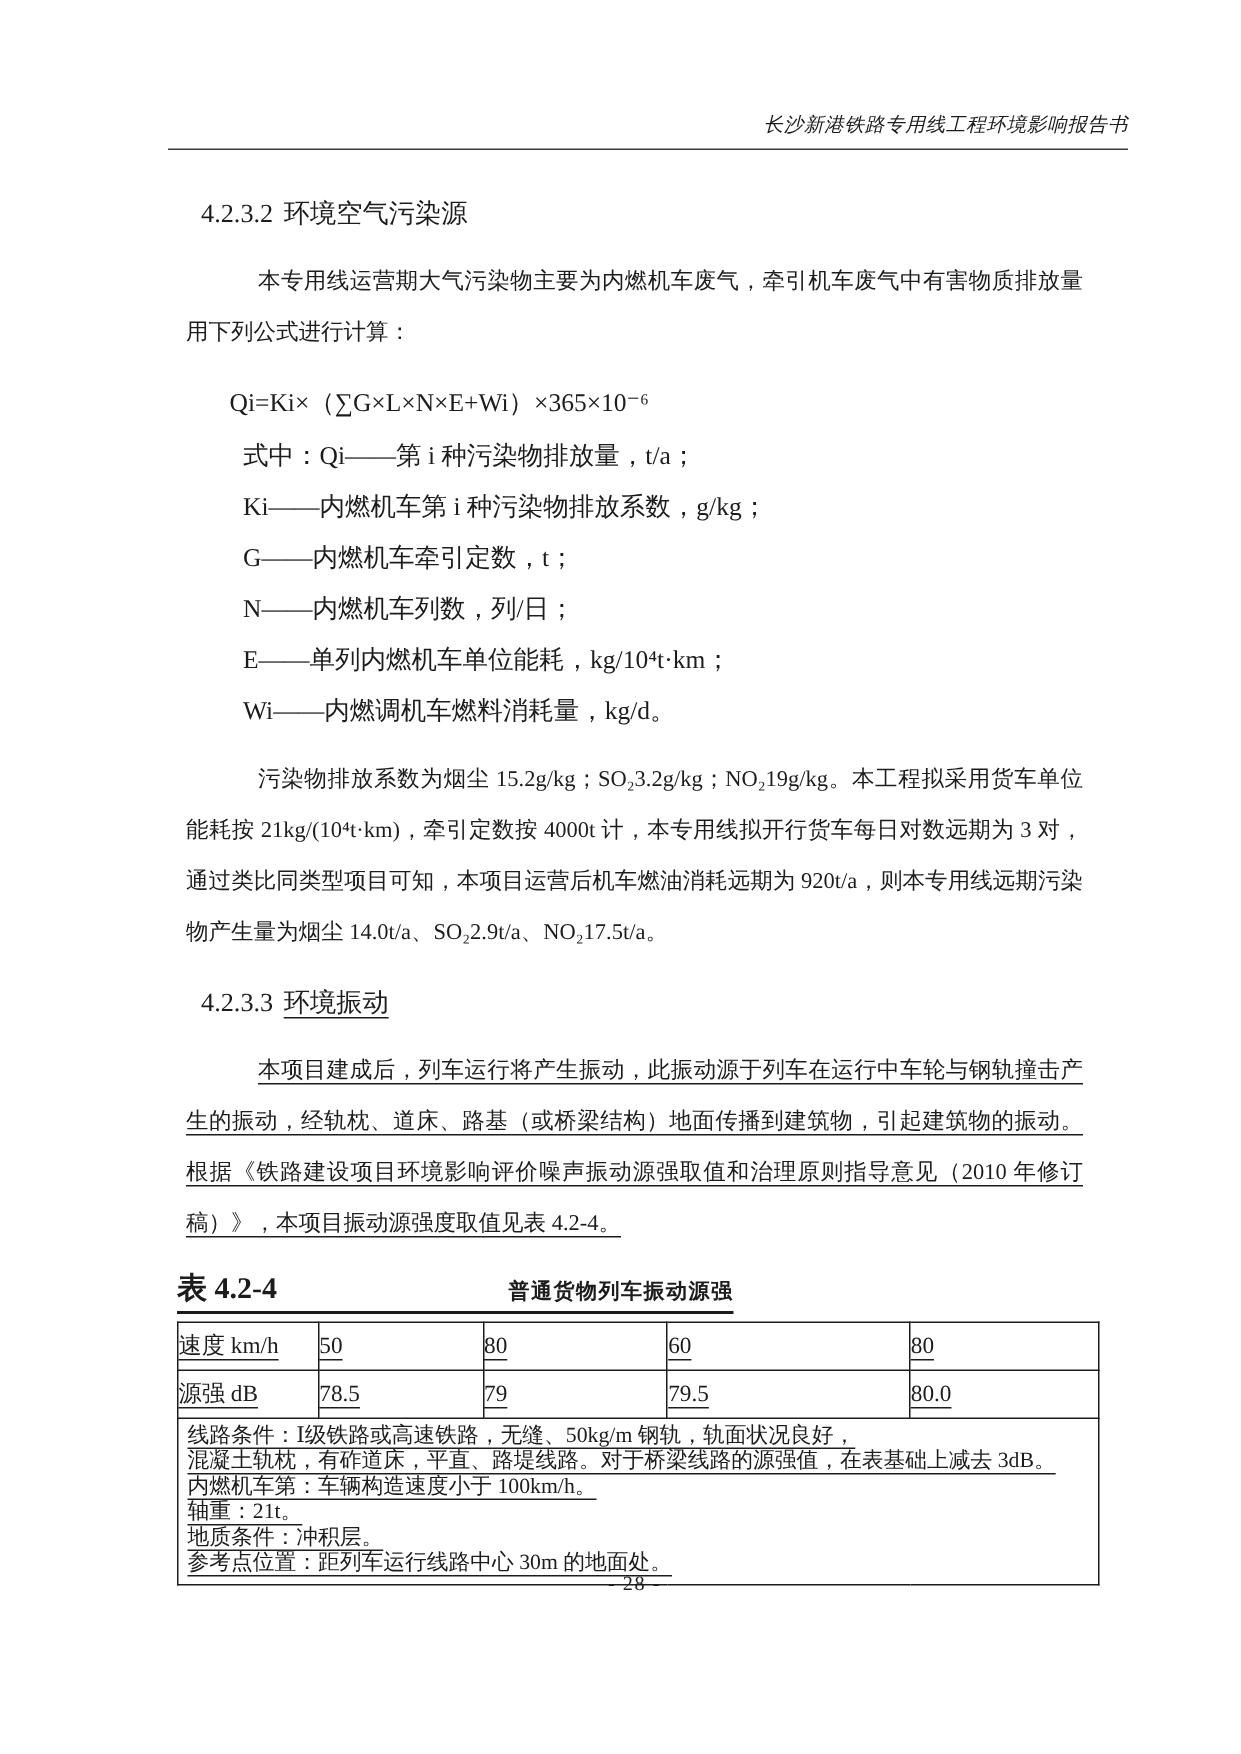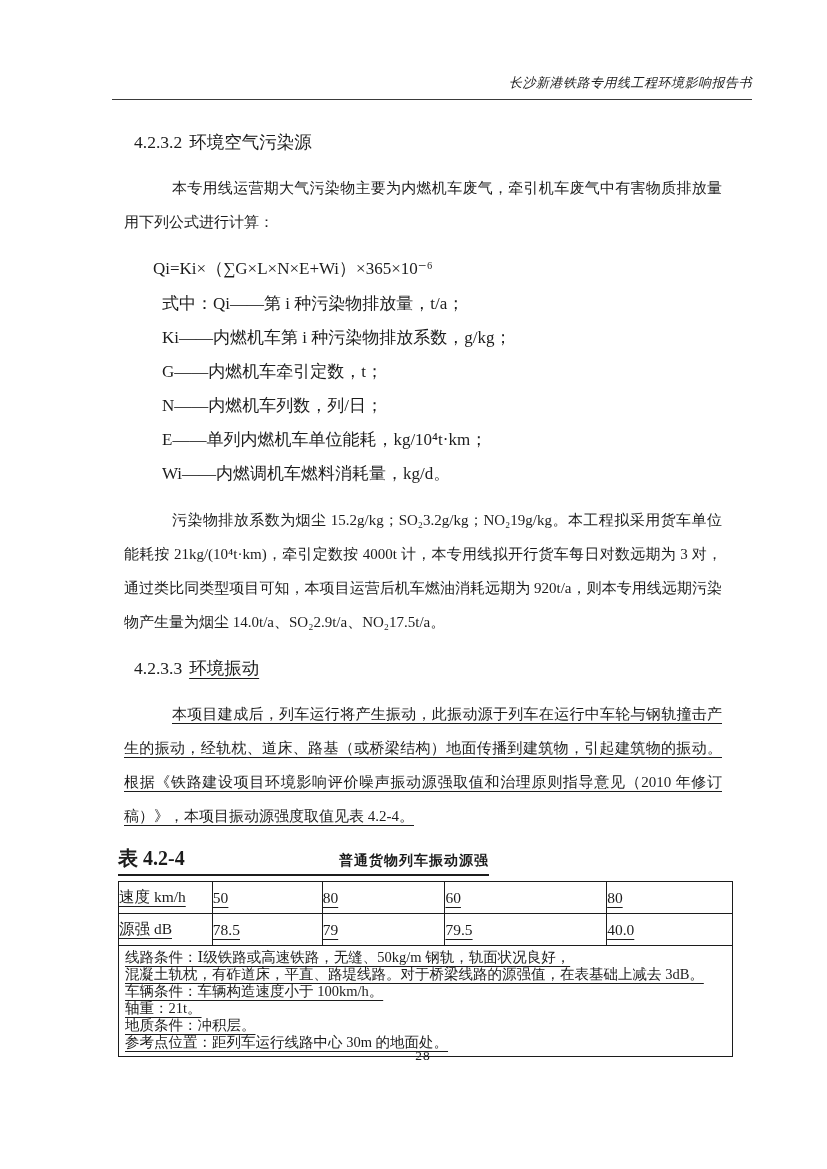--- a/index.html
+++ b/index.html
@@ -138,27 +138,27 @@
           <td><span class="ul">50</span></td>
           <td><span class="ul">80</span></td>
           <td><span class="ul">60</span></td>
           <td><span class="ul">80</span></td>
         </tr>
         <tr>
           <td><span class="ul">源强 dB</span></td>
           <td><span class="ul">78.5</span></td>
           <td><span class="ul">79</span></td>
           <td><span class="ul">79.5</span></td>
-          <td><span class="ul">40.0</span></td>
+          <td><span class="ul">80.0</span></td>
         </tr>
         <tr>
           <td class="notes-cell" colspan="5">
             <div class="note-line"><span class="ul">线路条件：Ⅰ级铁路或高速铁路，无缝、50kg/m 钢轨，轨面状况良好，</span></div>
             <div class="note-line"><span class="ul">混凝土轨枕，有砟道床，平直、路堤线路。对于桥梁线路的源强值，在表基础上减去 3dB。</span></div>
-            <div class="note-line"><span class="ul">车辆条件：车辆构造速度小于 100km/h。</span></div>
+            <div class="note-line"><span class="ul">内燃机车第：车辆构造速度小于 100km/h。</span></div>
             <div class="note-line"><span class="ul">轴重：21t。</span></div>
             <div class="note-line"><span class="ul">地质条件：冲积层。</span></div>
             <div class="note-line"><span class="ul">参考点位置：距列车运行线路中心 30m 的地面处。</span></div>
           </td>
         </tr>
       </tbody>
     </table>
 
   </div>
 

